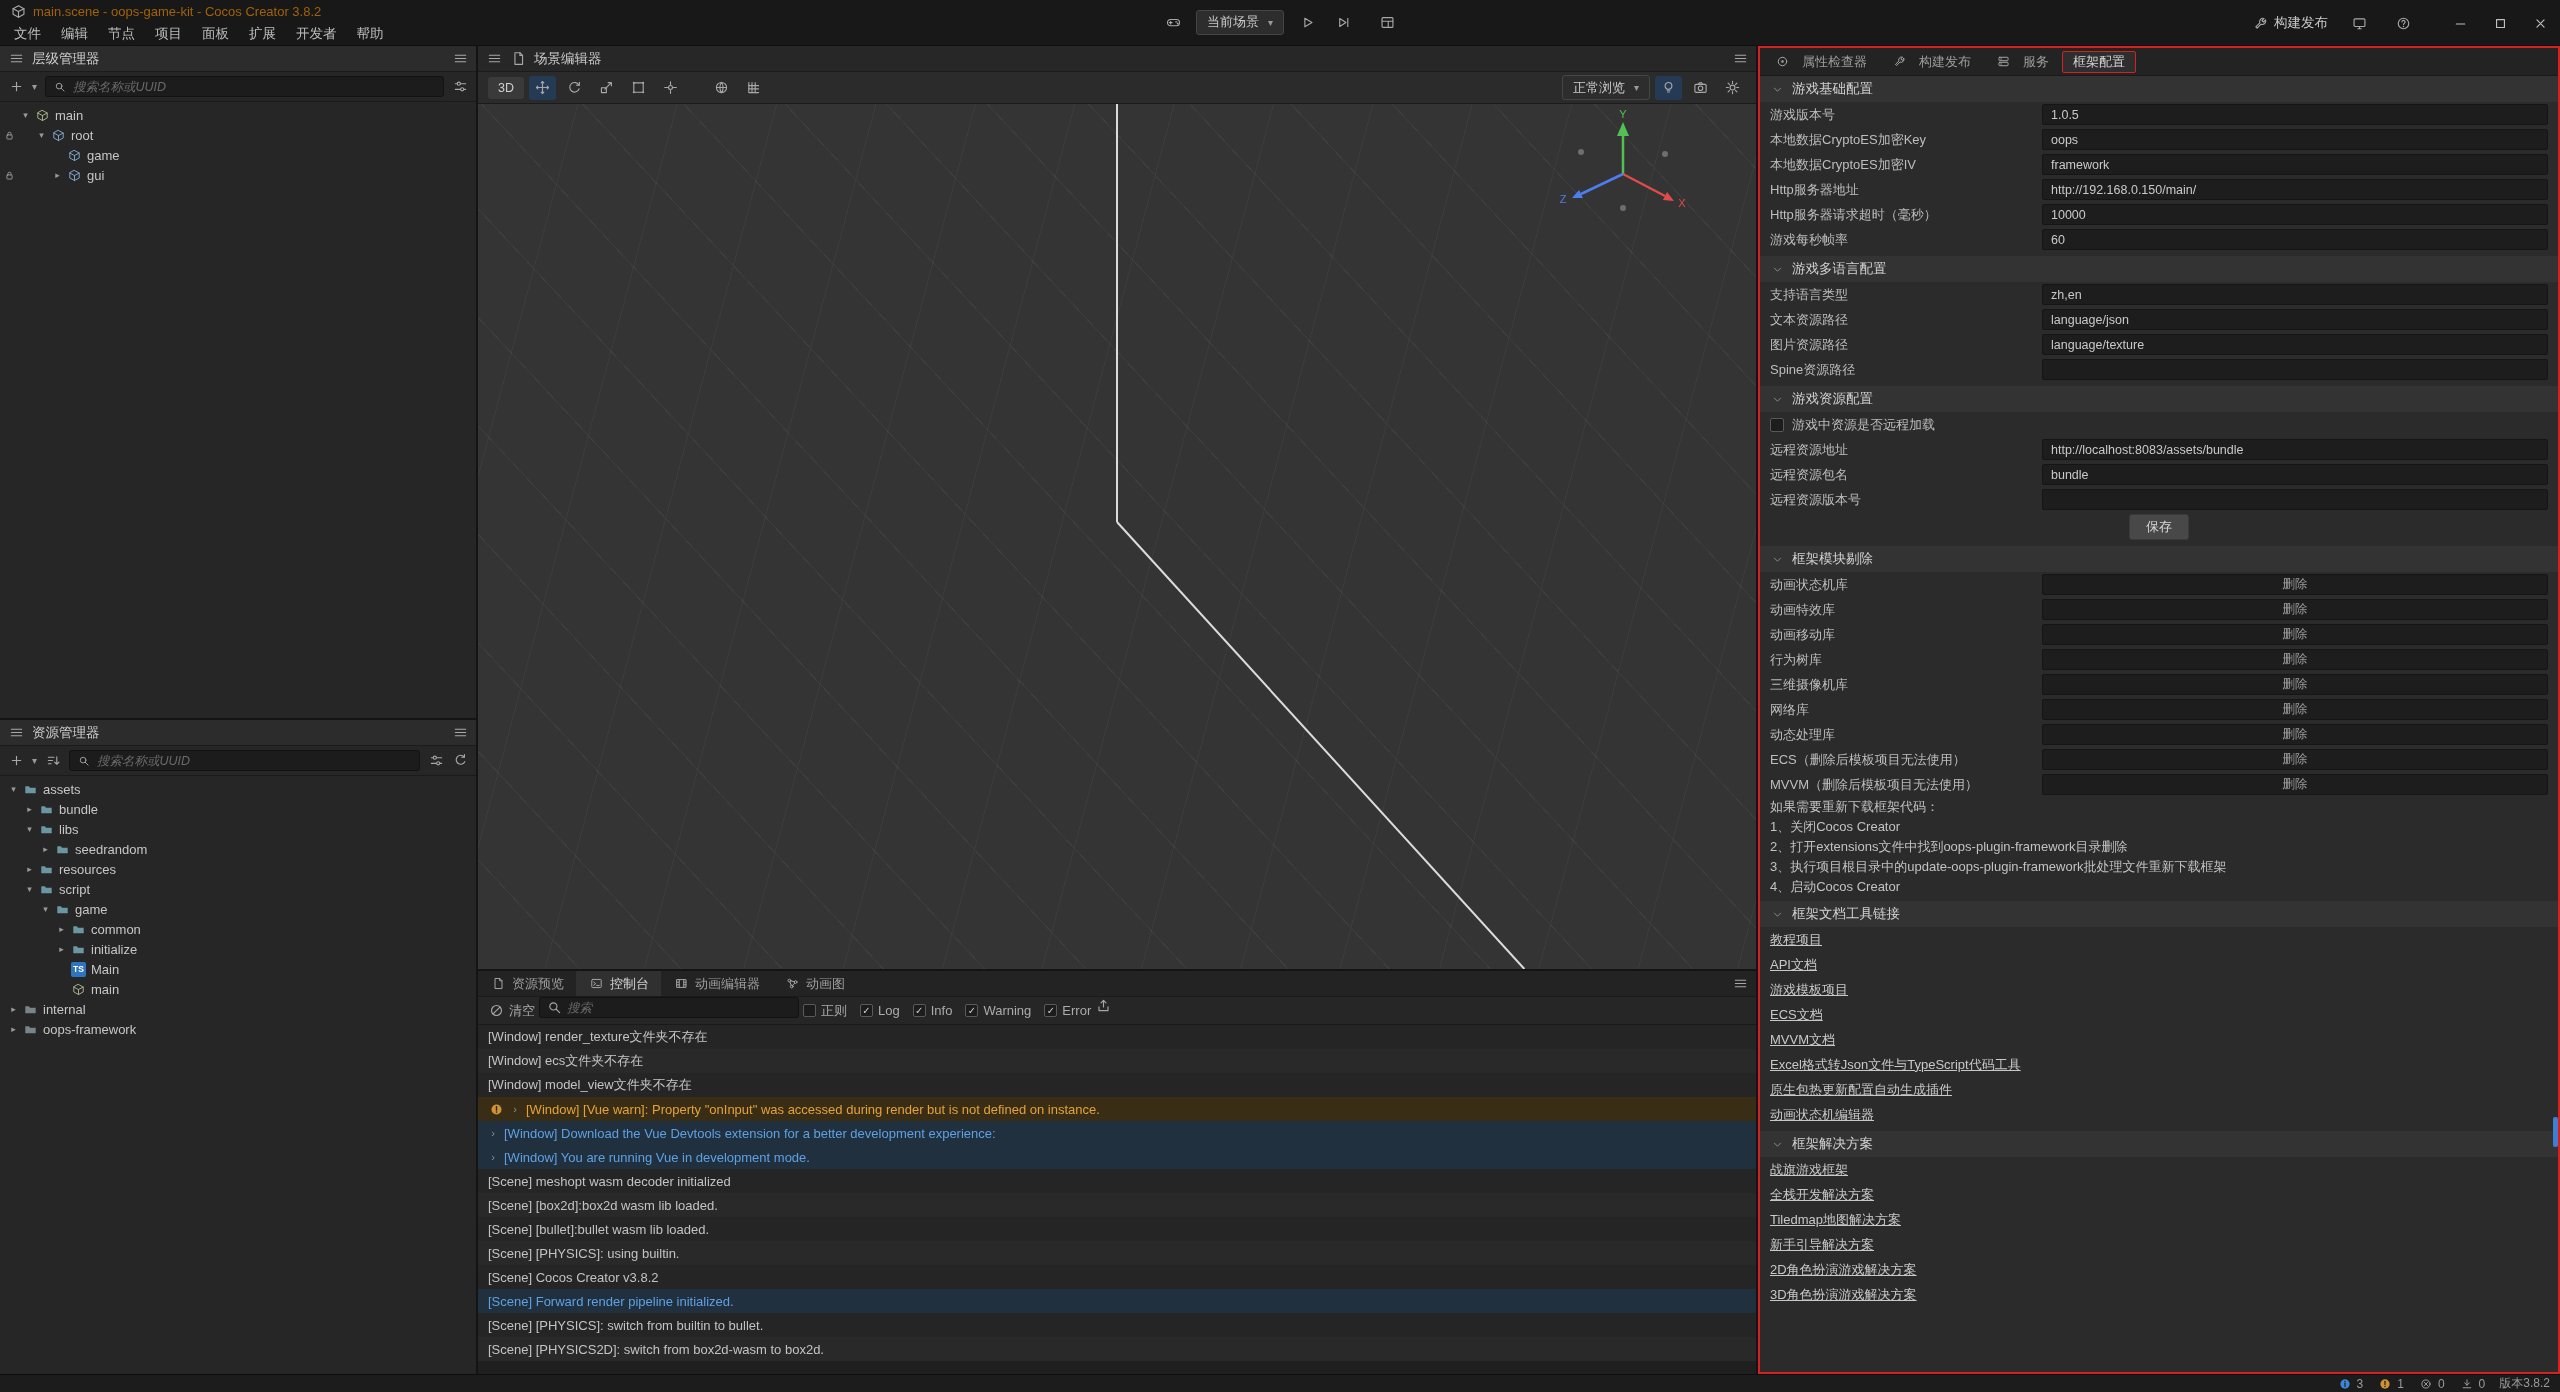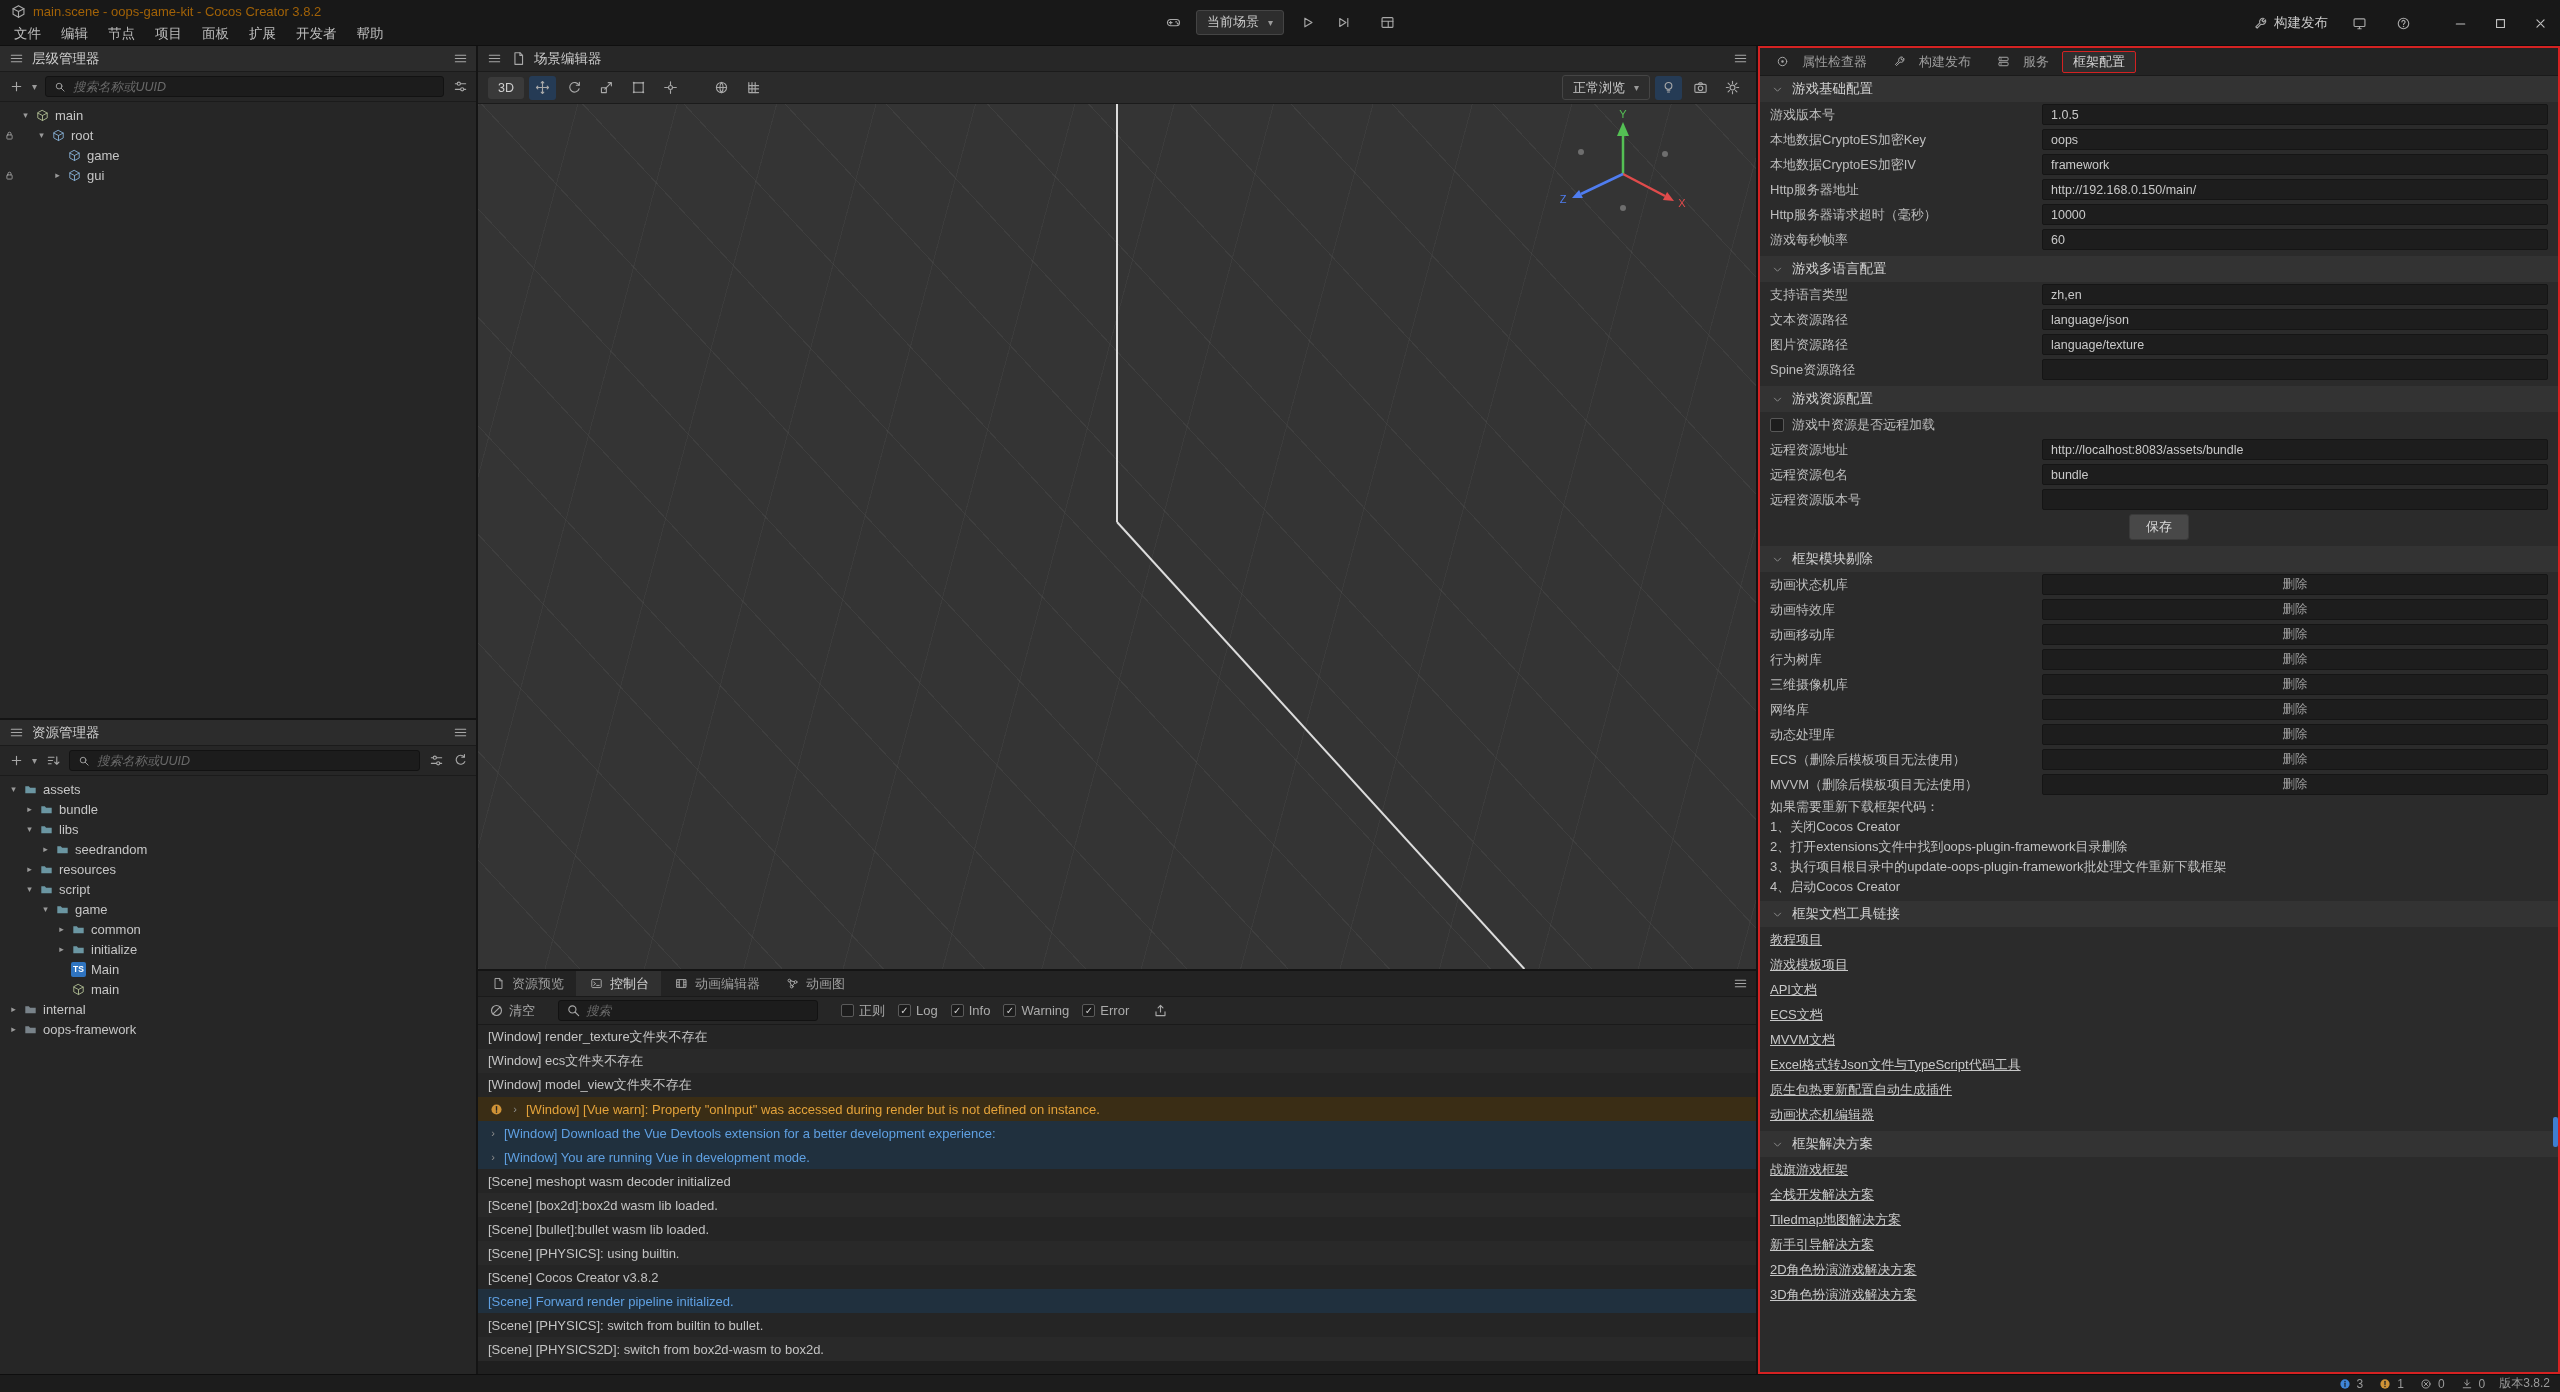--- a/index.html
+++ b/index.html
@@ -60,21 +60,21 @@
     repeating-linear-gradient(105deg, rgba(85,85,85,.22) 0 1px, transparent 1px 96px),
     #343434}
   .axes-svg{position:absolute;inset:0;width:100%;height:100%}
   .gizmo{position:absolute;right:55px;top:6px;width:150px;height:140px}
 
   .console-panel{flex:1;display:flex;flex-direction:column;background:#1f1f1f;min-height:0}
   .console-tabs{height:26px;background:#232323;display:flex;align-items:stretch;border-bottom:1px solid #1a1a1a;flex:none}
   .ctab{display:flex;align-items:center;gap:6px;padding:0 12px;font-size:13px;color:#9d9d9d}
   .ctab.active{background:#303030;color:#d6d6d6}
   .ctab .ic svg{width:13px;height:13px}
-  .console-toolbar{height:28px;display:flex;align-items:center;gap:23px;padding:0 10px;background:#262626;border-bottom:1px solid #1a1a1a;flex:none;font-size:13px;color:#ababab}
+  .console-toolbar{height:28px;display:flex;gap:4px;padding:0 10px;background:#262626;border-bottom:1px solid #1a1a1a;flex:none;font-size:13px;color:#ababab}
   .cfilter{display:flex;align-items:center;gap:5px}
   .cb{width:13px;height:13px;background:#1c1c1c;border:1px solid #5a5a5a;border-radius:2px;display:flex;align-items:center;justify-content:center;font-size:10px;color:#cfcfcf;line-height:1}
   .console-search{flex:none;width:260px;height:21px;background:#1c1c1c;border:1px solid #121212;border-radius:3px;display:flex;align-items:center;gap:5px;padding:0 6px}
   .console-search input{flex:1;background:transparent;border:none;outline:none;color:#c9c9c9;font-size:12.5px;font-family:inherit;min-width:0}
   .console-search input::placeholder{color:#6a6a6a;font-style:italic}
   .log-list{flex:1;overflow:hidden}
   .log-row{height:24px;display:flex;align-items:center;gap:6px;padding:0 10px;font-size:13px;color:#c3c3c3;background:#252525}
   .log-row:nth-child(even){background:#292929}
   .log-row.warn{background:#3a2d15;color:#e3a23a}
   .log-row.info{background:#20303e;color:#5fa0e2}
@@ -1042,24 +1042,24 @@
             <svg viewBox="0 0 16 16">
               <path d="M3.5 6l4.5 4.5L12.5 6"></path>
             </svg>
           </span>
           <span>框架文档工具链接</span>
         </div>
         <div class="link-row">
           <a>教程项目</a>
         </div>
         <div class="link-row">
+          <a>API文档</a>
+        </div>
+        <div class="link-row">
           <a>游戏模板项目</a>
-        </div>
-        <div class="link-row">
-          <a>API文档</a>
         </div>
         <div class="link-row">
           <a>ECS文档</a>
         </div>
         <div class="link-row">
           <a>MVVM文档</a>
         </div>
         <div class="link-row">
           <a>Excel格式转Json文件与TypeScript代码工具</a>
         </div>

